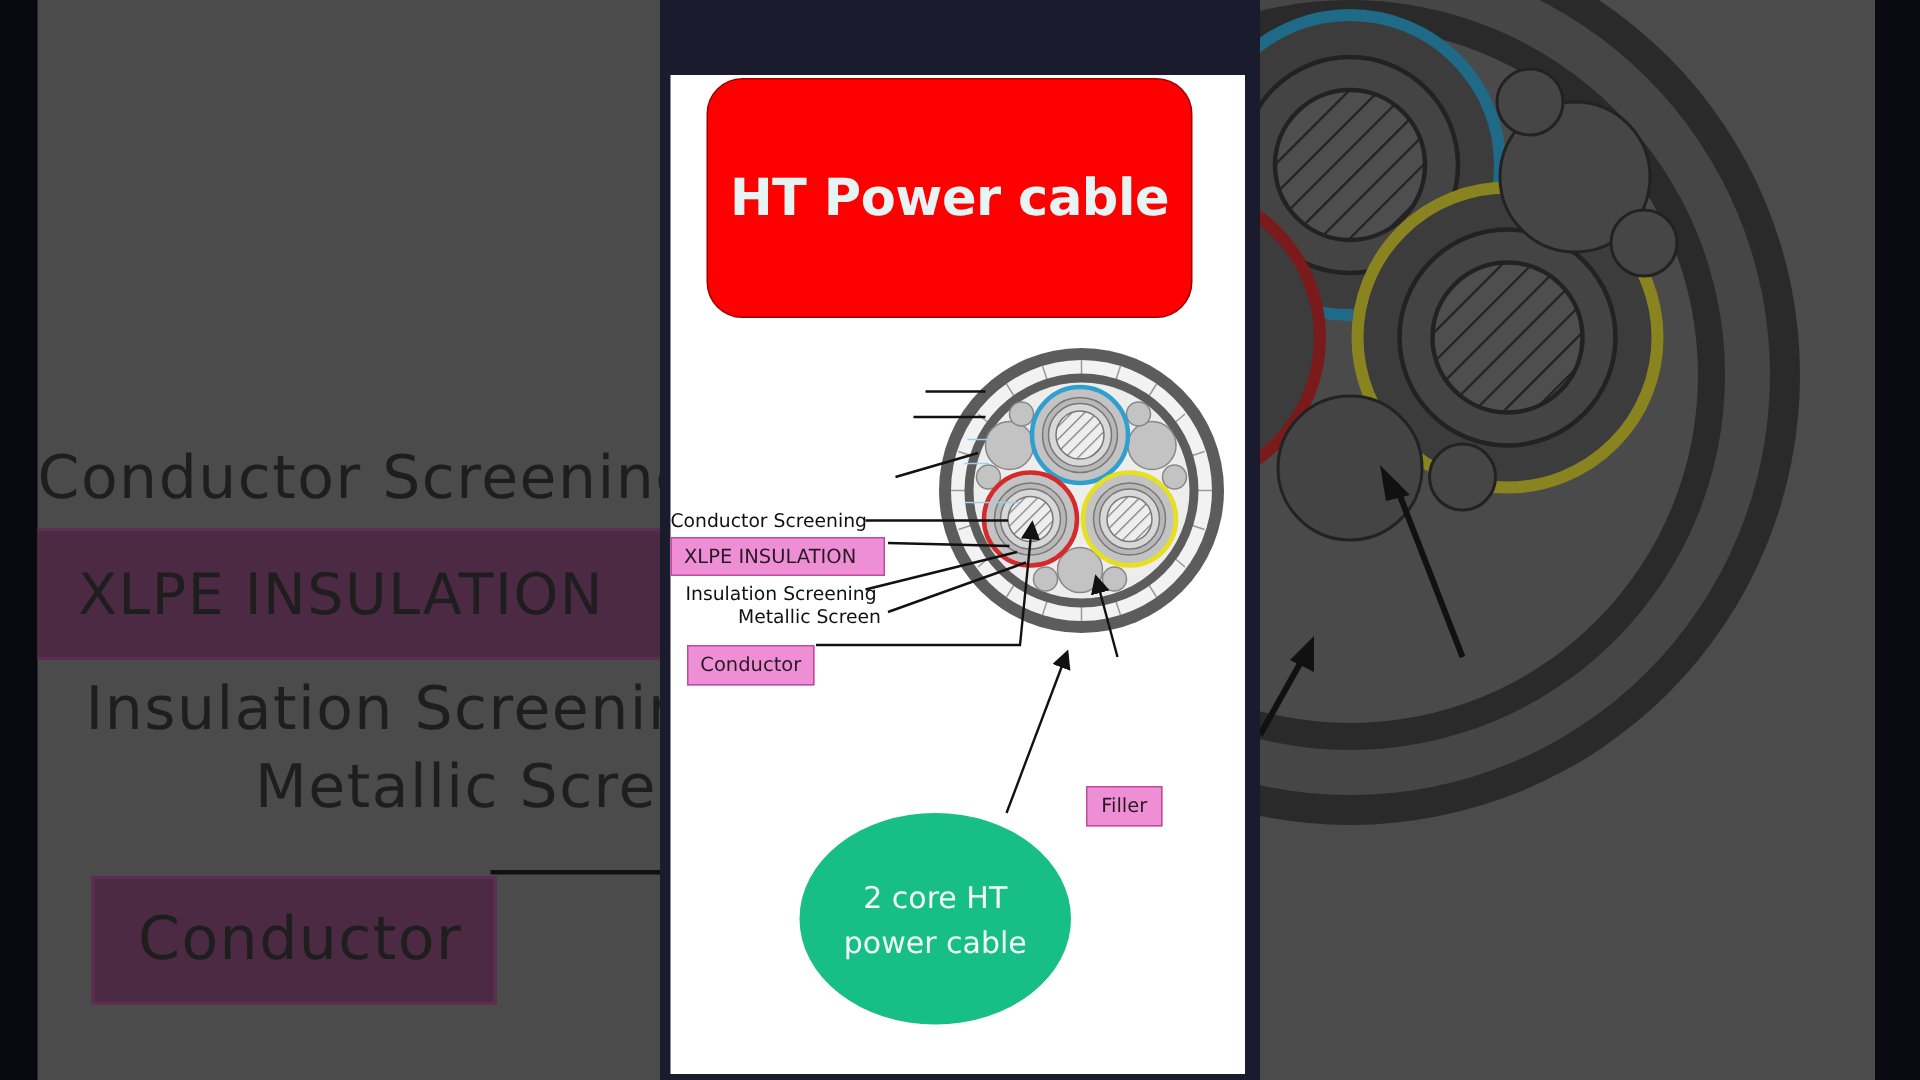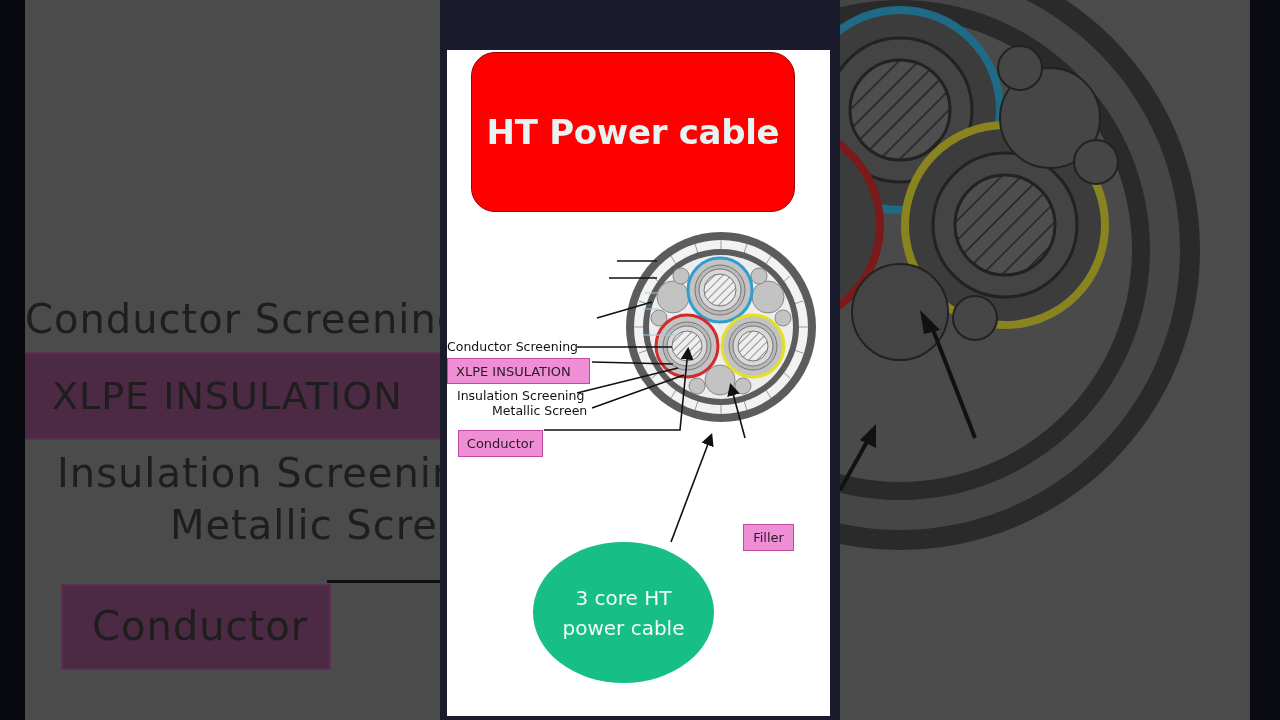--- a/index.html
+++ b/index.html
@@ -196,21 +196,21 @@
 
     <div class="label" style="left:0px; top:289px; font-size:12.5px;">Conductor Screening</div>
     <div class="pink" style="left:0px; top:308px; width:143px; height:26px; padding-left:8px;">
       <span>XLPE INSULATION</span>
     </div>
     <div class="label" style="left:10px; top:338px; font-size:12.5px;">Insulation Screening</div>
     <div class="label" style="left:45px; top:353px; font-size:12.5px;">Metallic Screen</div>
     <div class="pink" style="left:11px; top:380px; width:85px; height:27px; justify-content:center;">
       <span>Conductor</span>
     </div>
-    <div class="pink" style="left:277px; top:474px; width:51px; height:27px; justify-content:center;margin-left:19px;">
+    <div class="pink" style="left:277px; top:474px; width:51px; height:27px; justify-content:center;">
       <span>Filler</span>
     </div>
 
     <div id="bubble">
-      <span>3 core HT power cable</span>
+      <span>2 core HT power cable</span>
     </div>
   </div>
 </div>
 
 </body></html>

